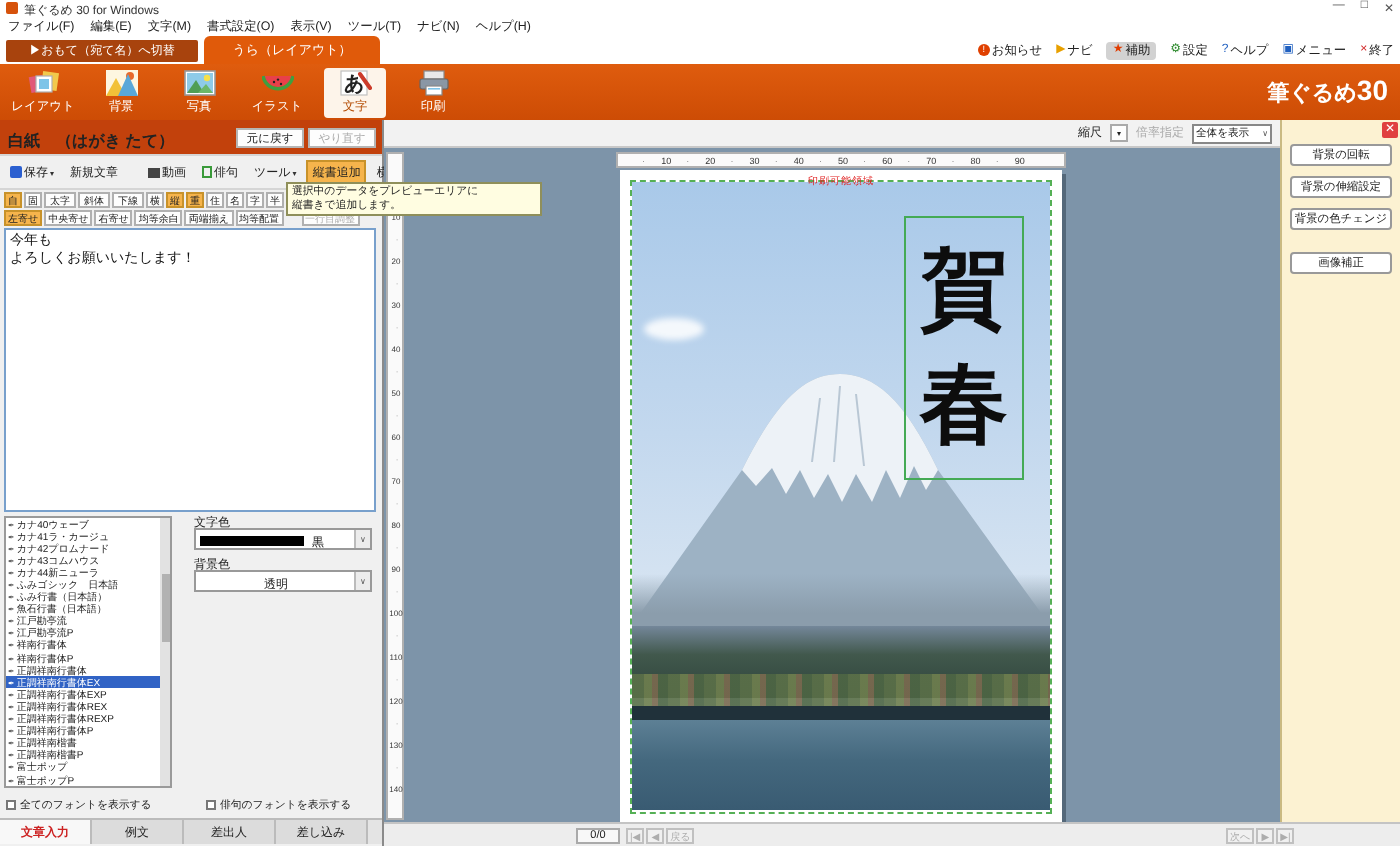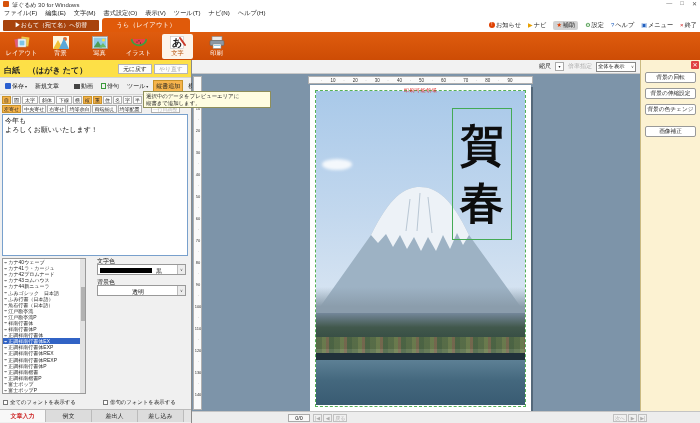--- a/index.html
+++ b/index.html
@@ -42,21 +42,21 @@
   .ribbon-item.selected { background:#fdf4ea; }
   .ribbon-item.selected .rlabel { color:#b34a00; }
   .ricon { width:16px; height:13px; }
   .rlabel { font-size:6.2px; color:#fff; white-space:nowrap; }
   .logo { margin-left:auto; padding-right:6px; color:#fff; font-weight:bold; white-space:nowrap; }
   .logo .l1 { font-size:11px; } .logo .l2 { font-size:14px; }
 
   
   .left-panel { position:absolute; left:0; top:60px; width:192px; height:363px; background:#f0f0f0;
                 border-right:1px solid #8a8a8a; }
-  .lp-header { position:absolute; left:0; top:0; width:100%; height:18px; background:#fde047;
+  .lp-header { position:absolute; left:0; top:0; width:100%; height:18px; background:#c2410c;
                border-bottom:1px solid #d5d5d5; }
   .lp-title { position:absolute; left:4px; top:5px; font-size:8px; font-weight:bold; white-space:nowrap; }
   .mini-btn { position:absolute; top:4px; height:10px; width:34px; background:#fdfdfd;
               border:1px solid #b5b5b5; font-size:5.8px; display:flex; align-items:center;
               justify-content:center; white-space:nowrap; }
   .undo-btn { right:39px; } .redo-btn { right:3px; color:#aaa; }
   .lp-toolbar { position:absolute; left:0; top:18px; width:100%; height:17px; border-bottom:1px solid #d5d5d5;
                 display:flex; align-items:center; gap:2px; padding-left:2px; }
   .tb-btn { height:13px; display:flex; align-items:center; gap:1px; padding:0 2px; font-size:6px;
             border:1px solid transparent; white-space:nowrap; }
@@ -285,20 +285,23 @@
         <div class="ribbon-item" data-name="ribbon-item-print">
           <div class="ricon" data-name="print-icon"><svg width="16" height="13" viewBox="0 0 16 13">
               <rect x="3" y="0.5" width="10" height="4" fill="#e8e8e8" stroke="#888" stroke-width="0.6"></rect>
               <rect x="1" y="4.5" width="14" height="5" rx="1" fill="#8a97a5" stroke="#666" stroke-width="0.6"></rect>
               <rect x="4" y="8" width="8" height="4.5" fill="#fff" stroke="#888" stroke-width="0.6"></rect>
               <rect x="5" y="9" width="6" height="0.8" fill="#7ec4e8"></rect>
             </svg></div>
           <div class="rlabel" data-name="ribbon-label">印刷</div>
         </div>
       </div>
+    <div class="logo" data-name="app-logo">
+      <span class="l1" data-name="logo-text">筆ぐるめ</span><span class="l2" data-name="logo-number">30</span>
+    </div>
   </div>
 
   <div class="left-panel" data-name="text-edit-panel">
     <div class="lp-header" data-name="panel-header">
       <div class="lp-title" data-name="panel-title">白紙　（はがき たて）</div>
       <div class="mini-btn undo-btn" data-name="undo-button">元に戻す</div>
       <div class="mini-btn redo-btn" data-name="redo-button">やり直す</div>
     </div>
     <div class="lp-toolbar" data-name="panel-toolbar">
         <div class="tb-btn" data-name="save-button">

